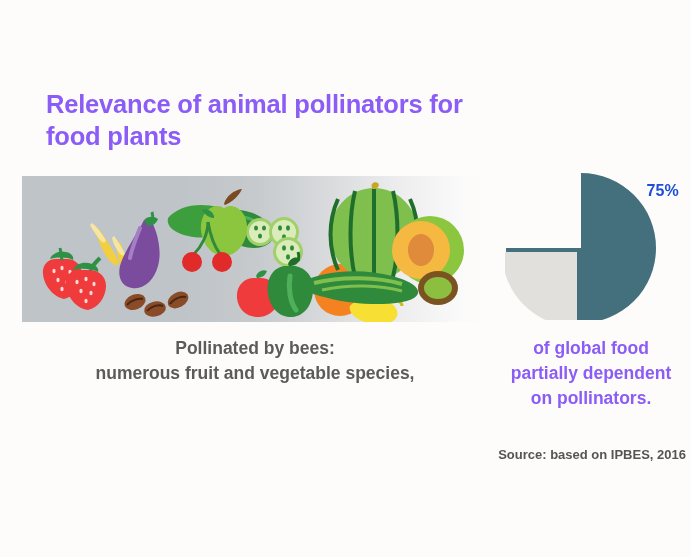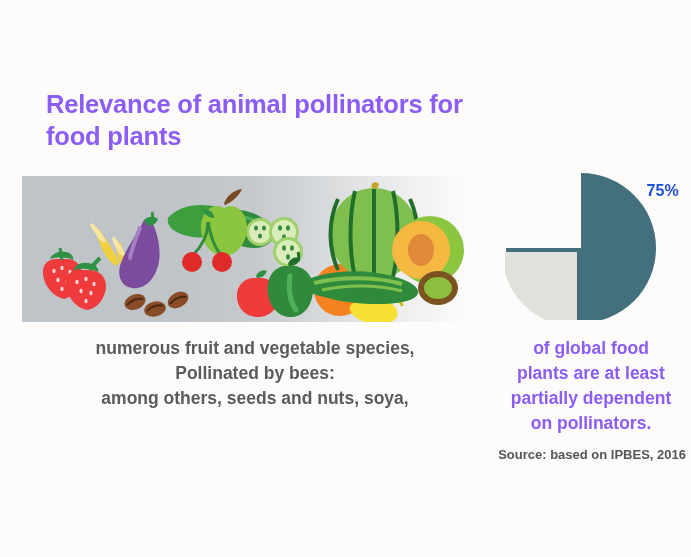--- a/index.html
+++ b/index.html
@@ -267,39 +267,37 @@
       <g>
         <path d="M276 108 C300 94 340 92 370 100 C394 106 402 116 392 122 C378 130 336 130 306 122 C286 117 272 112 276 108 Z" fill="#2f8a3c"></path>
         <path d="M292 107 C320 100 356 101 380 108" stroke="#7fbf4d" stroke-width="4" fill="none"></path>
         <path d="M300 114 C328 108 358 109 380 115" stroke="#7fbf4d" stroke-width="3" fill="none"></path>
       </g>
 
     </svg>
   </div>
 
   <div class="caption-left">
+    <div>Pollinated by bees:</div>
     <div>numerous fruit and vegetable species,</div>
-    <div>Pollinated by bees:</div>
-    <div>among others, seeds and nuts, soya,</div>
   </div>
 
   <div class="pie-wrap">
     <svg width="180" height="150" viewBox="0 0 180 150" xmlns="http://www.w3.org/2000/svg">
 
       <path d="M76 78 L76 3 A75 75 0 1 1 1 78 Z" fill="#44707e"></path>
 
       <g transform="translate(-4,4)">
         <path d="M76 78 L1 78 A75 75 0 0 0 76 153 Z" fill="#e2e0dd"></path>
       </g>
     </svg>
     <div class="pie-label">75%</div>
   </div>
 
   <div class="caption-right">
     <div>of global food</div>
-    <div>plants are at least</div>
     <div>partially dependent</div>
     <div>on pollinators.</div>
   </div>
 
   <div class="source">Source: based on IPBES, 2016</div>
 
 </div>
 
 </body></html>

